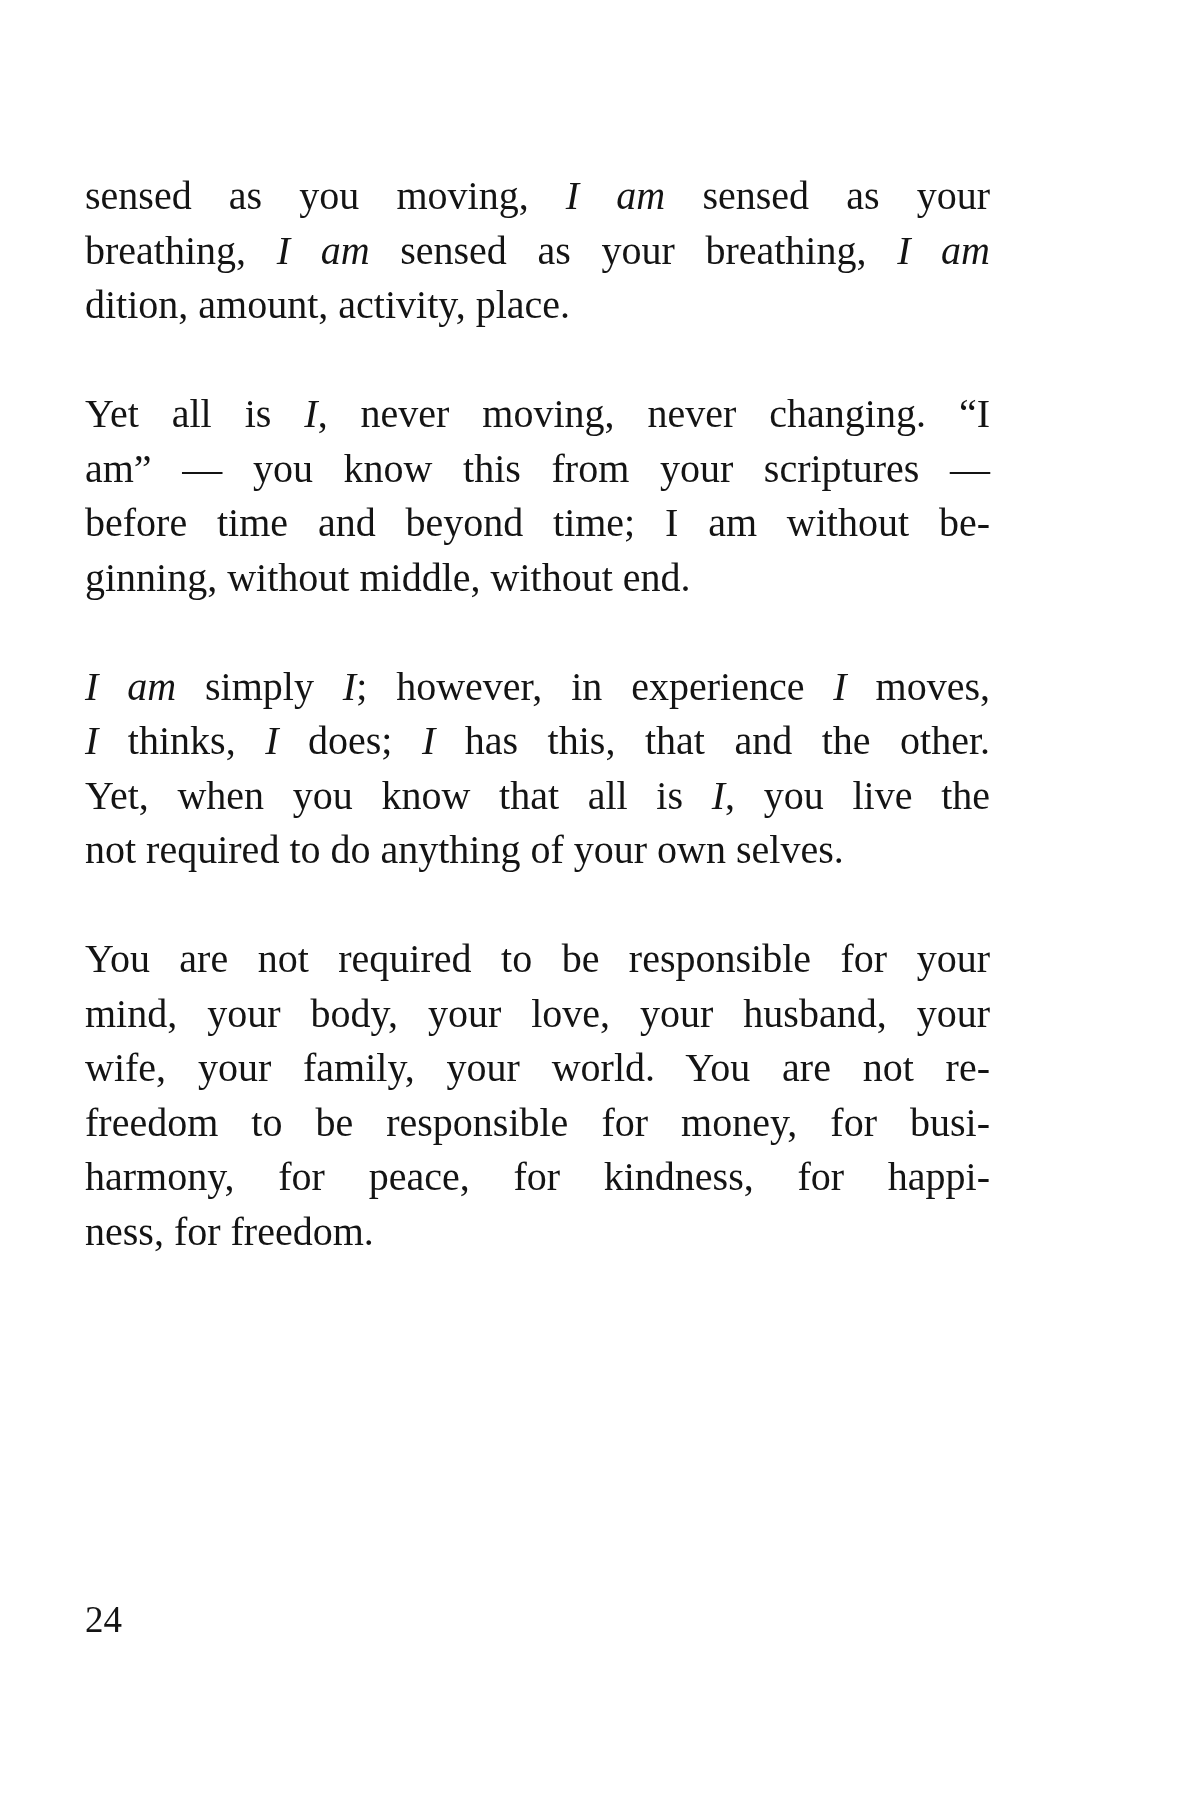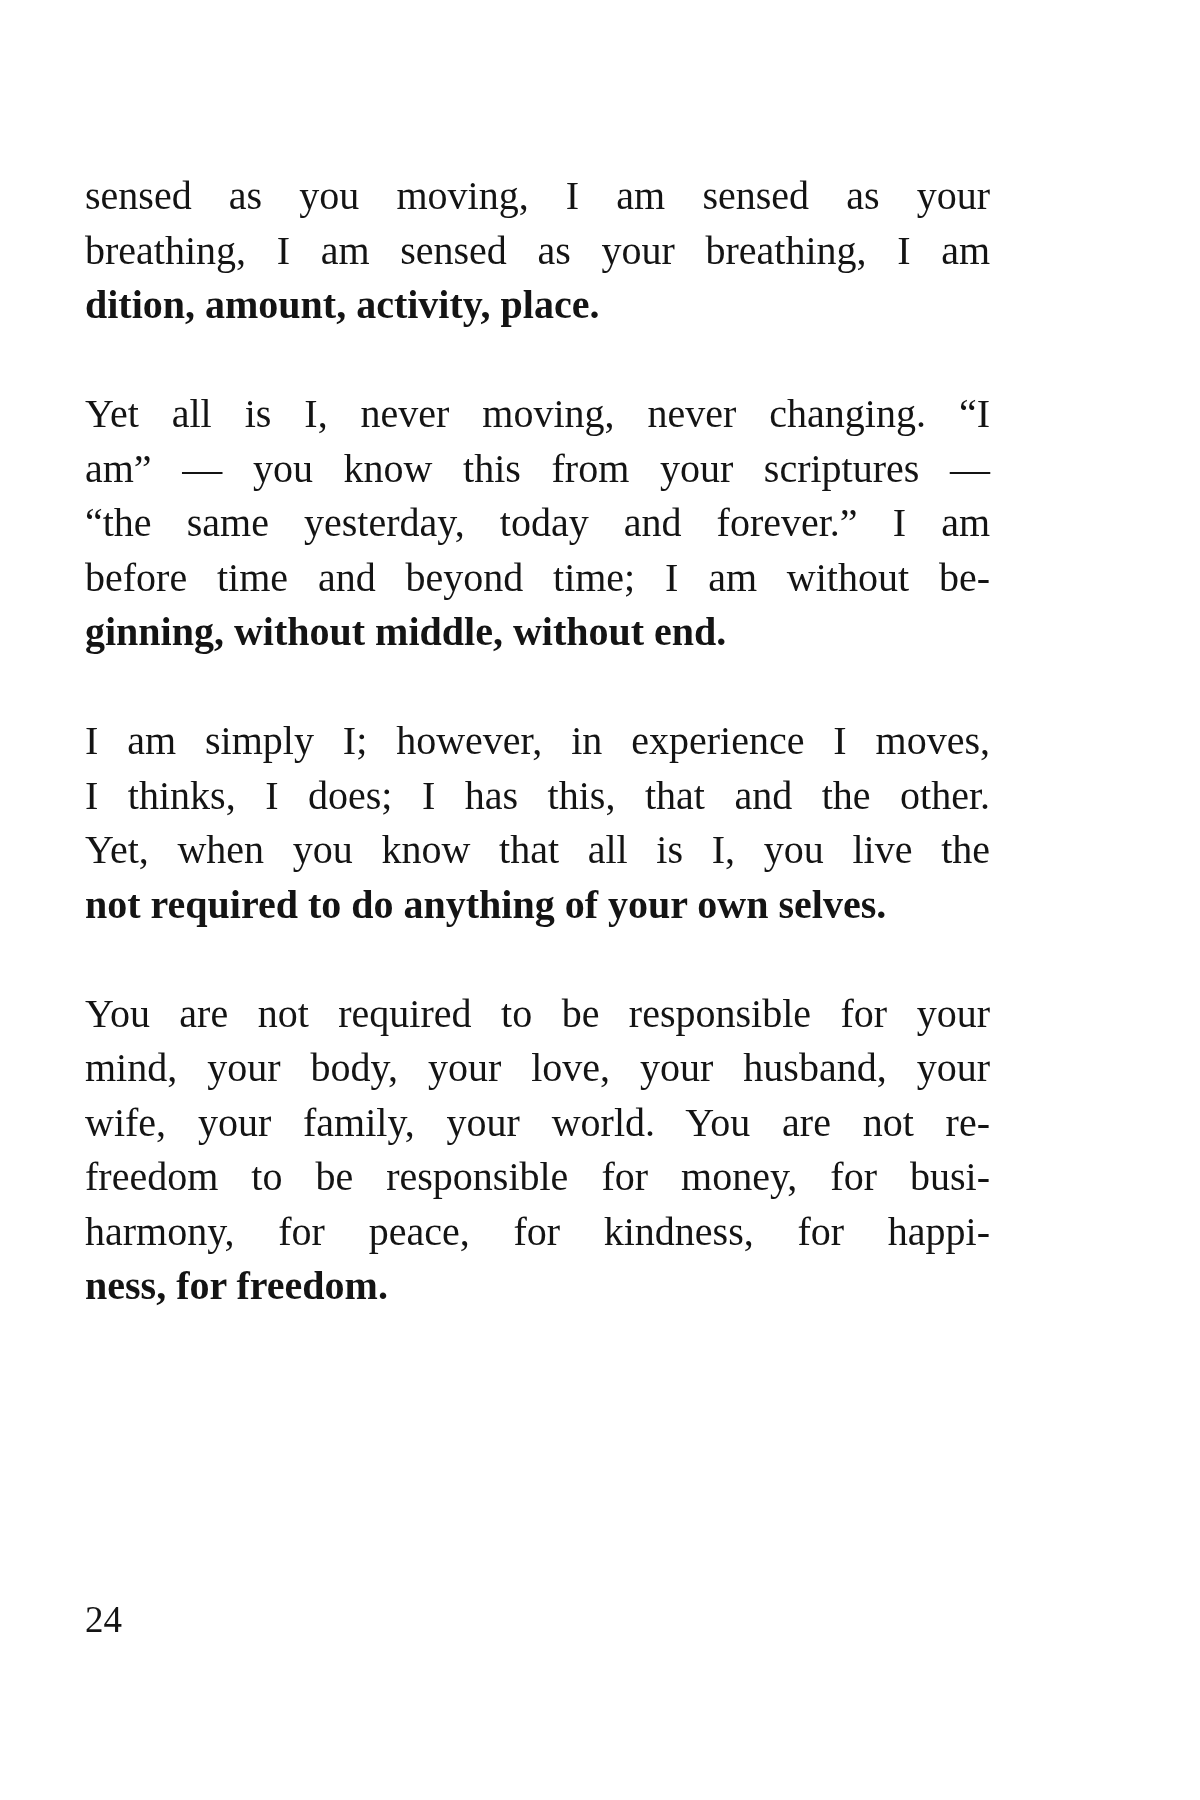--- a/index.html
+++ b/index.html
@@ -38,23 +38,23 @@
   .para:last-child {
     margin-bottom: 4px;
   }
   .line {
     text-align: justify;
     text-align-last: justify;
   }
   .line.last {
     text-align: justify;
     text-align-last: left;
-    font-weight: bold;
   }
   .it {
+    font-style: italic;
   }
   .page-number {
     position: absolute;
     left: 85px;
     top: 1598px;
     width: 905px;
     text-align: left;
     font-size: 37px;
     line-height: 44px;
     color: #141414;
@@ -66,21 +66,20 @@
 <div class="page">
   <main class="text-block">
       <div class="para">
         <div class="line"><span class="rm">sensed as you moving, </span><span class="it">I am</span><span class="rm"> sensed as your</span></div>
         <div class="line"><span class="rm">breathing, </span><span class="it">I am</span><span class="rm"> sensed as your breathing, </span><span class="it">I am</span></div>
         <div class="line last"><span class="rm">dition, amount, activity, place.</span></div>
       </div>
       <div class="para">
         <div class="line"><span class="rm">Yet all is </span><span class="it">I</span><span class="rm">, never moving, never changing. “I</span></div>
         <div class="line"><span class="rm">am” — you know this from your scriptures —</span></div>
-        <div class="line"><span class="rm">“the same yesterday, today and forever.” </span><span class="it">I am</span></div>
         <div class="line"><span class="rm">before time and beyond time; I am without be-</span></div>
         <div class="line last"><span class="rm">ginning, without middle, without end.</span></div>
       </div>
       <div class="para">
         <div class="line"><span class="it">I am</span><span class="rm"> simply </span><span class="it">I</span><span class="rm">; however, in experience </span><span class="it">I</span><span class="rm"> moves,</span></div>
         <div class="line"><span class="it">I</span><span class="rm"> thinks, </span><span class="it">I</span><span class="rm"> does; </span><span class="it">I</span><span class="rm"> has this, that and the other.</span></div>
         <div class="line"><span class="rm">Yet, when you know that all is </span><span class="it">I</span><span class="rm">, you live the</span></div>
         <div class="line last"><span class="rm">not required to do anything of your own selves.</span></div>
       </div>
       <div class="para">

